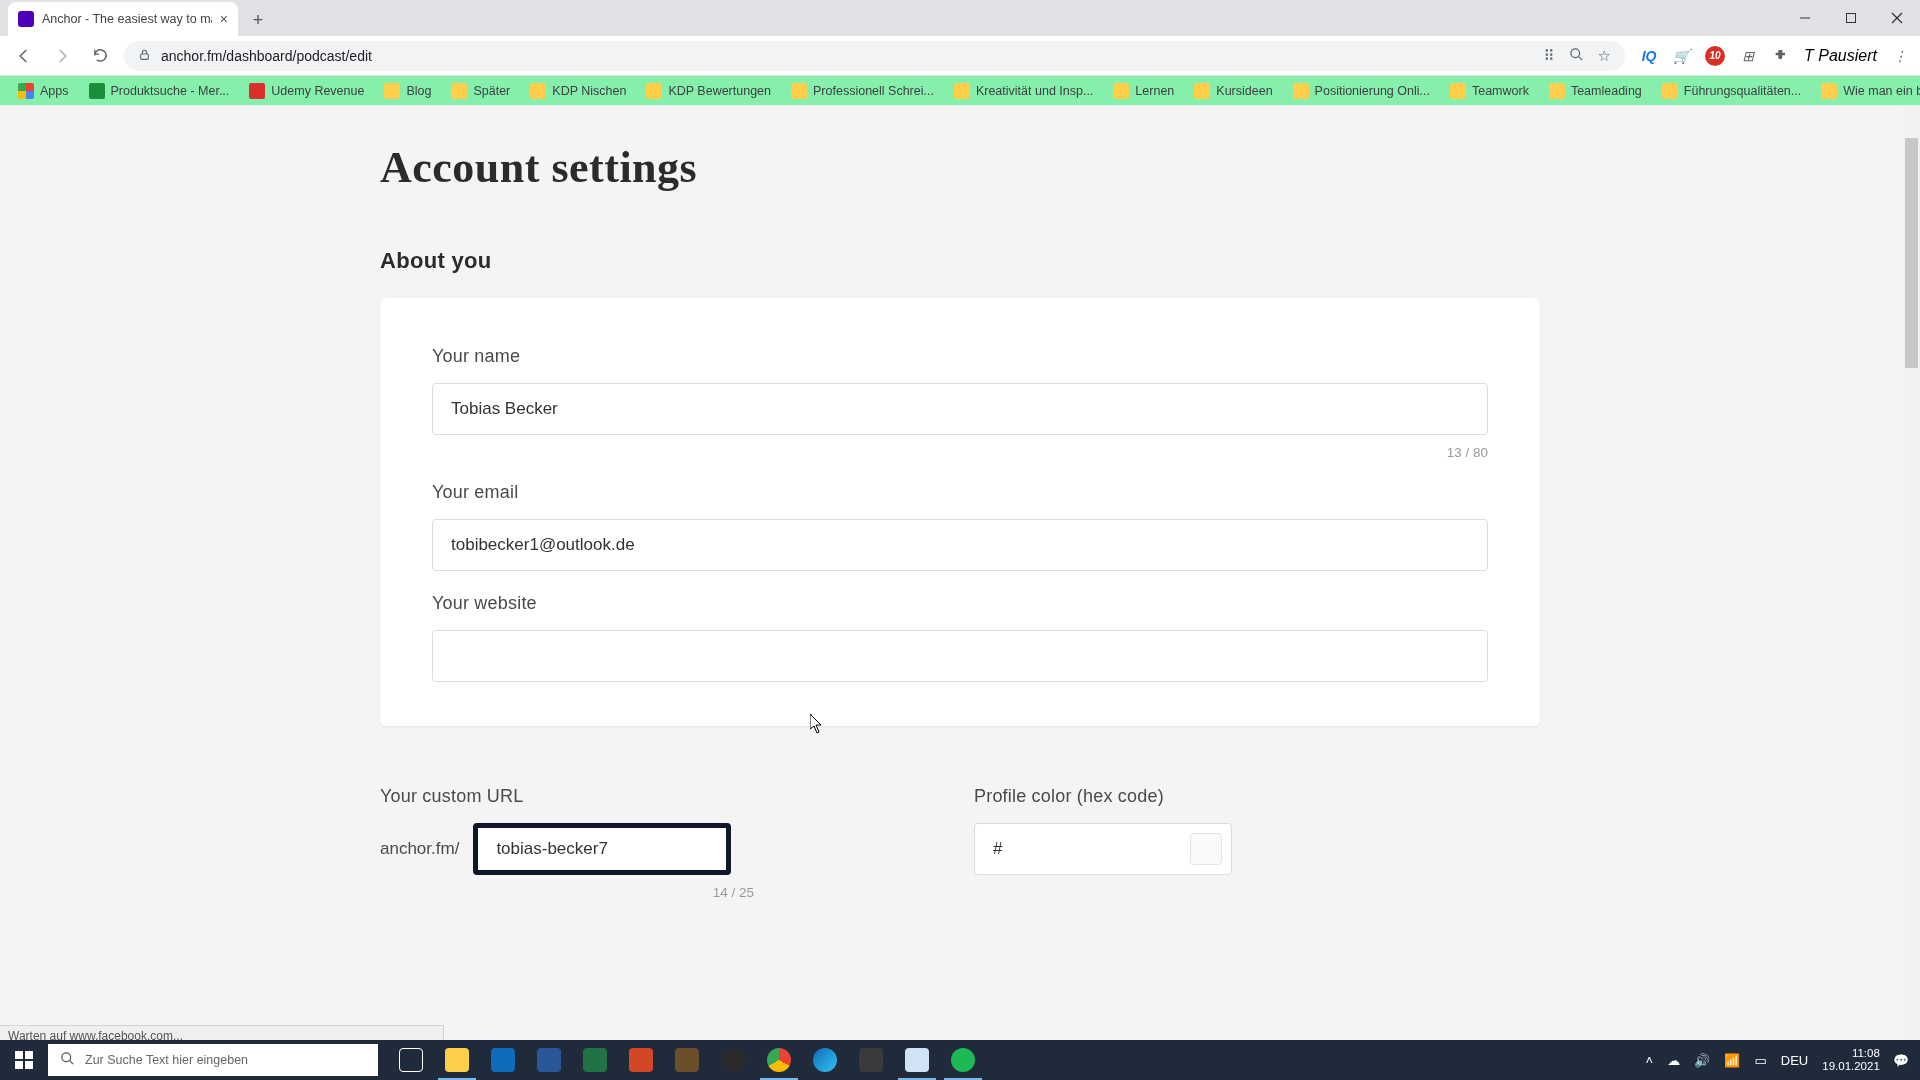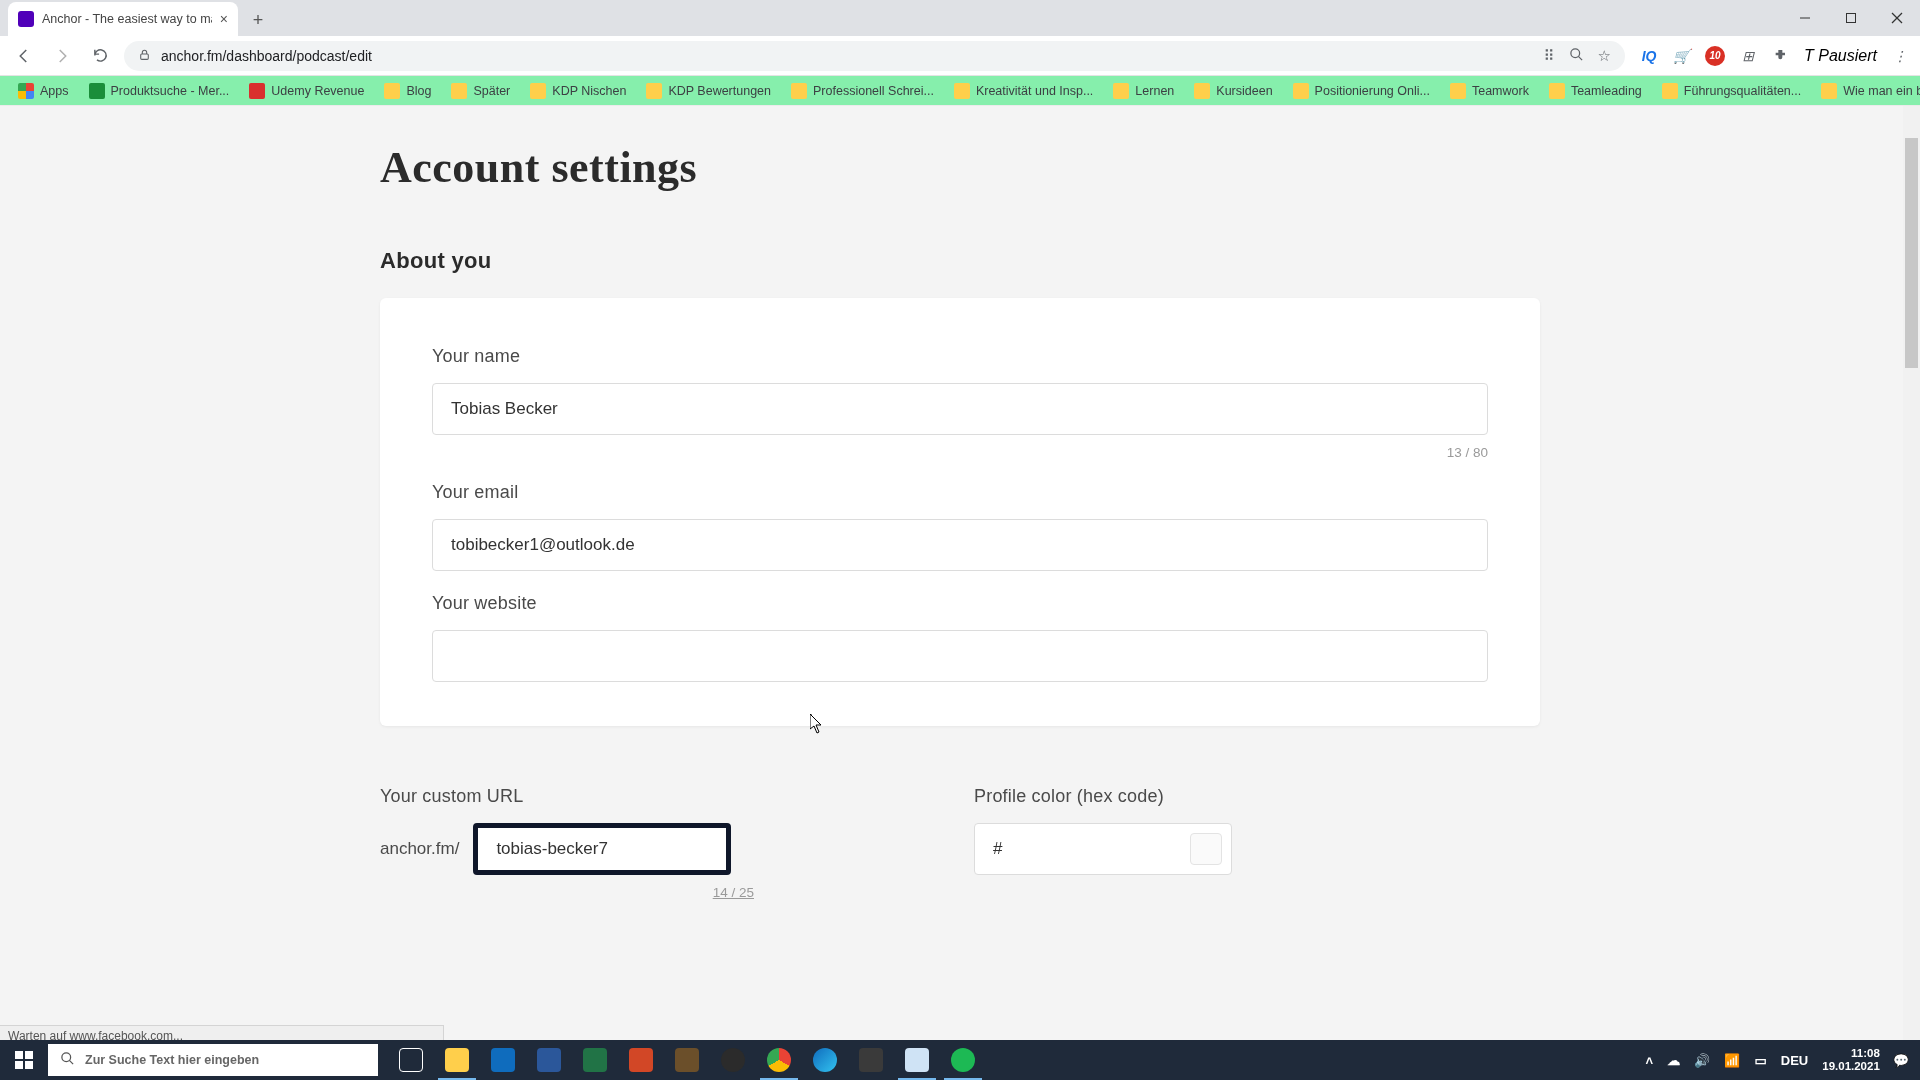--- a/index.html
+++ b/index.html
@@ -43,35 +43,35 @@
 .field:last-child { margin-bottom: 0; }
 .flabel { font-size: 18px; color: #4a4a4a; margin-bottom: 16px; letter-spacing: 0.2px; }
 .finput { width: 100%; height: 52px; border: 1px solid #dcdcdc; border-radius: 4px; padding: 0 18px; font-size: 17px; color: #333; background: #fff; outline: none; }
 .counter { text-align: right; font-size: 13.5px; color: #9a9a9a; margin-top: 10px; }
 
 .row2 { display: flex; gap: 220px; margin-top: 60px; }
 .col { }
 .custom-url { display: flex; align-items: center; gap: 14px; }
 .url-prefix { font-size: 17px; color: #4a4a4a; }
 .url-input { width: 258px; height: 52px; border: 5px solid #0f172a; border-radius: 4px; padding: 0 18px; font-size: 17px; color: #333; background: #fff; outline: none; }
-.url-counter { text-align: right; font-size: 13.5px; color: #9a9a9a; margin-top: 10px; width: 374px; text-decoration: underline; }
+.url-counter { text-align: right; font-size: 13.5px; color: #9a9a9a; margin-top: 10px; width: 374px; }
 
 .color-field { position: relative; width: 258px; }
 .color-input { width: 258px; height: 52px; border: 1px solid #dcdcdc; border-radius: 4px; padding: 0 18px; font-size: 17px; color: #333; background: #fff; outline: none; }
 .swatch { position: absolute; right: 10px; top: 10px; width: 32px; height: 32px; border: 1px solid #e3e3e3; border-radius: 4px; background: #fafafa; }
 
 
 .status-strip { position: absolute; left: 0; bottom: 0; background: #efefef; border: 1px solid #d4d4d4; border-left: none; border-bottom: none; padding: 3px 260px 3px 8px; font-size: 12px; color: #555; }
 
 
 .vscroll { position: absolute; right: 0; top: 0; width: 17px; height: 100%; background: #f1f1f1; }
 .vscroll .thumb { position: absolute; top: 32px; left: 2px; width: 13px; height: 230px; background: #c7c7c7; border-radius: 0; }
 
 
-.taskbar { position: absolute; left: 0; right: 0; bottom: 0; height: 40px; background: #1f2a3a; display: flex; align-items: center; color: #fff; font-size: 12.5px; font-weight: bold; }
+.taskbar { position: absolute; left: 0; right: 0; bottom: 0; height: 40px; background: #1f2a3a; display: flex; align-items: center; color: #fff; font-size: 12.5px; }
 .start { width: 48px; height: 100%; display: flex; align-items: center; justify-content: center; }
 .start svg { width: 18px; height: 18px; }
 .searchbox { width: 330px; height: 32px; background: #fff; display: flex; align-items: center; gap: 10px; padding: 0 12px; color: #666; }
 .searchbox .mag { color: #555; }
 .task-icons { display: flex; align-items: center; height: 100%; margin-left: 10px; }
 .ticon { width: 46px; height: 100%; display: flex; align-items: center; justify-content: center; position: relative; }
 .ticon.active::after { content: ""; position: absolute; bottom: 0; left: 4px; right: 4px; height: 2px; background: #76b9ed; }
 .ticon .sq { width: 24px; height: 24px; border-radius: 4px; }
 .tray { margin-left: auto; display: flex; align-items: center; gap: 14px; padding: 0 10px; height: 100%; }
 .tray .clock { text-align: right; line-height: 1.15; font-size: 11.5px; }

